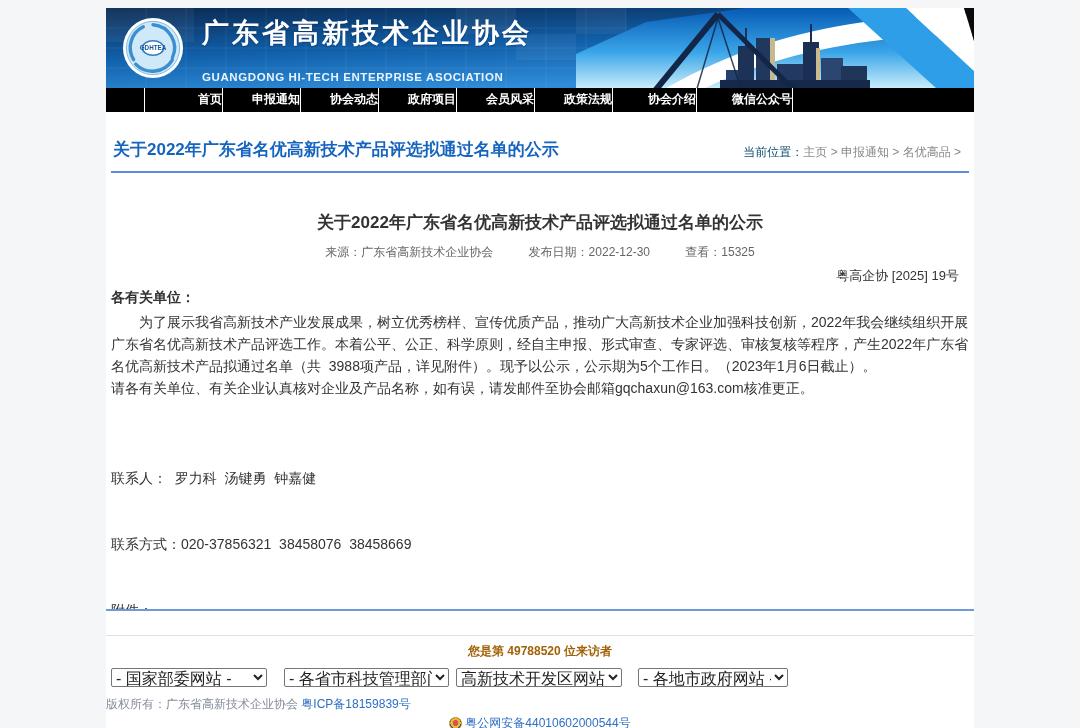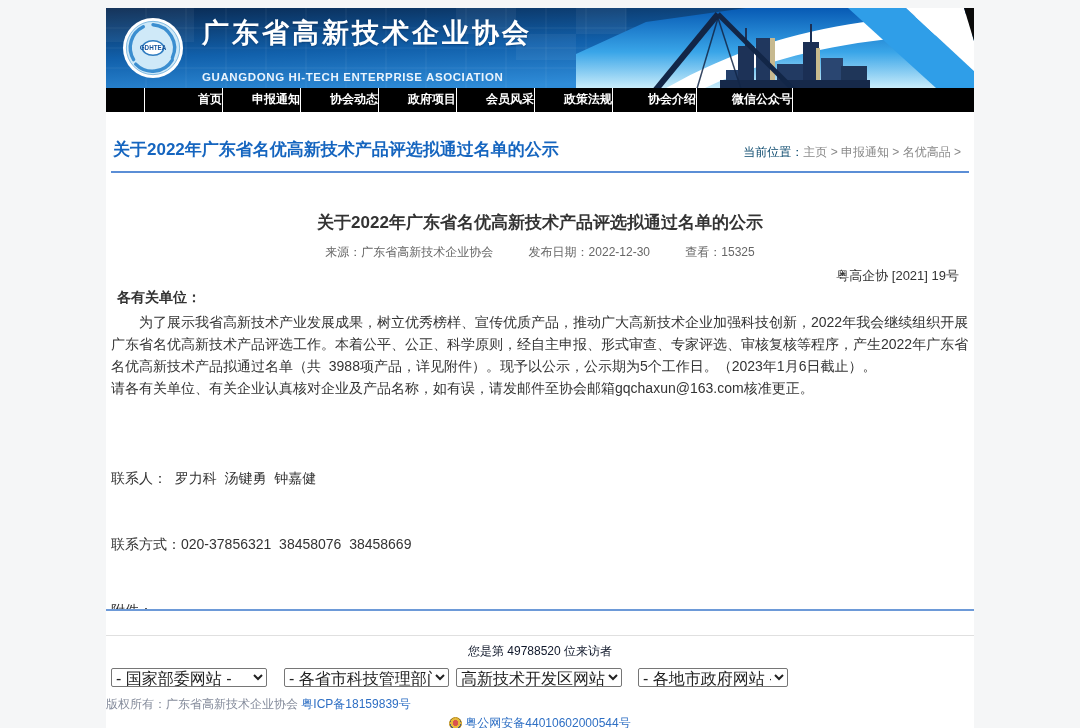--- a/index.html
+++ b/index.html
@@ -27,28 +27,28 @@
   .title-row { display:flex; justify-content:space-between; align-items:flex-end; margin-top:26px; padding:0 8px 0 2px; }
   .page-title { font-size:17px; font-weight:bold; color:#1565bf; }
   .crumbs { font-size:12px; color:#888; }
   .crumbs .loc { color:#0c4a6e; }
   .blue-rule { height:2px; background:#5b8ed6; margin-top:10px; }
 
   .art-title { text-align:center; font-size:17px; font-weight:bold; color:#333; margin-top:38px; }
   .art-meta { text-align:center; font-size:12px; color:#666; margin-top:10px; }
   .art-meta span { margin:0 16px; }
   .doc-no { text-align:right; font-size:13px; color:#333; margin-top:6px; padding-right:10px; }
-  .salutation { font-size:14px; font-weight:bold; color:#333; margin-top:4px;margin-left:6px; }
+  .salutation { font-size:14px; font-weight:bold; color:#333; margin-top:4px; }
   .body-p { font-size:14px; color:#333; line-height:22px; white-space:pre-wrap; }
   .indent { text-indent:2em; margin-top:4px; }
   .contact { margin-top:24px; font-size:14px; color:#333; line-height:22px; white-space:pre-wrap; }
 
   
   .foot-divider { height:1px; background:#e0e0e0; margin-top:24px; }
-  .visitor { text-align:center; font-size:12px; font-weight:normal; color:#0f172a; margin-top:7px; }
+  .visitor { text-align:center; font-size:12px; font-weight:bold; color:#a16207; margin-top:7px; }
   .selects { display:flex; margin-top:8px; padding-left:5px; }
   .selects select { height:19px; font-size:16px; color:#222; background:#fff; border:1px solid #767676; border-radius:2px; font-family:"Liberation Sans","DejaVu Sans",sans-serif; }
   .s1 { width:156px; margin-right:17px; }
   .s2 { width:165px; margin-right:7px; }
   .s3 { width:166px; margin-right:16px; }
   .s4 { width:150px; }
   .copyright { font-size:12px; color:#848b9b; margin-top:9px; }
   .copyright .icp { color:#2e6fc4; cursor:pointer; }
   .police-row { display:flex; justify-content:center; align-items:center; gap:3px; margin-top:2px; font-size:12px; color:#2e6fc4; }
   .police-badge { width:13px; height:13px; border-radius:50%; background:radial-gradient(circle at 50% 45%, #d9534f 0 34%, #e6b93c 35% 62%, #2b4f9e 63% 100%); border:1px solid #b8860b; }
@@ -157,21 +157,21 @@
       </div>
     </div>
     <div class="blue-rule"></div>
 
     <div class="art-title">关于2022年广东省名优高新技术产品评选拟通过名单的公示</div>
     <div class="art-meta">
       <span>来源：广东省高新技术企业协会</span>
       <span>发布日期：2022-12-30</span>
       <span>查看：15325</span>
     </div>
-    <div class="doc-no">粤高企协 [2021] 19号</div>
+    <div class="doc-no">粤高企协 [2025] 19号</div>
     <div class="salutation">各有关单位：</div>
     <div class="body-p indent">为了展示我省高新技术产业发展成果，树立优秀榜样、宣传优质产品，推动广大高新技术企业加强科技创新，2022年我会继续组织开展广东省名优高新技术产品评选工作。本着公平、公正、科学原则，经自主申报、形式审查、专家评选、审核复核等程序，产生2022年广东省名优高新技术产品拟通过名单（共  3988项产品，详见附件）。现予以公示，公示期为5个工作日。（2023年1月6日截止）。</div>
     <div class="body-p">请各有关单位、有关企业认真核对企业及产品名称，如有误，请发邮件至协会邮箱gqchaxun@163.com核准更正。</div>
 
     <div class="contact">
       <div>联系人：  罗力科  汤键勇  钟嘉健</div>
       <div>联系方式：020-37856321  38458076  38458669</div>
       <div>附件：</div>
     </div>
 

